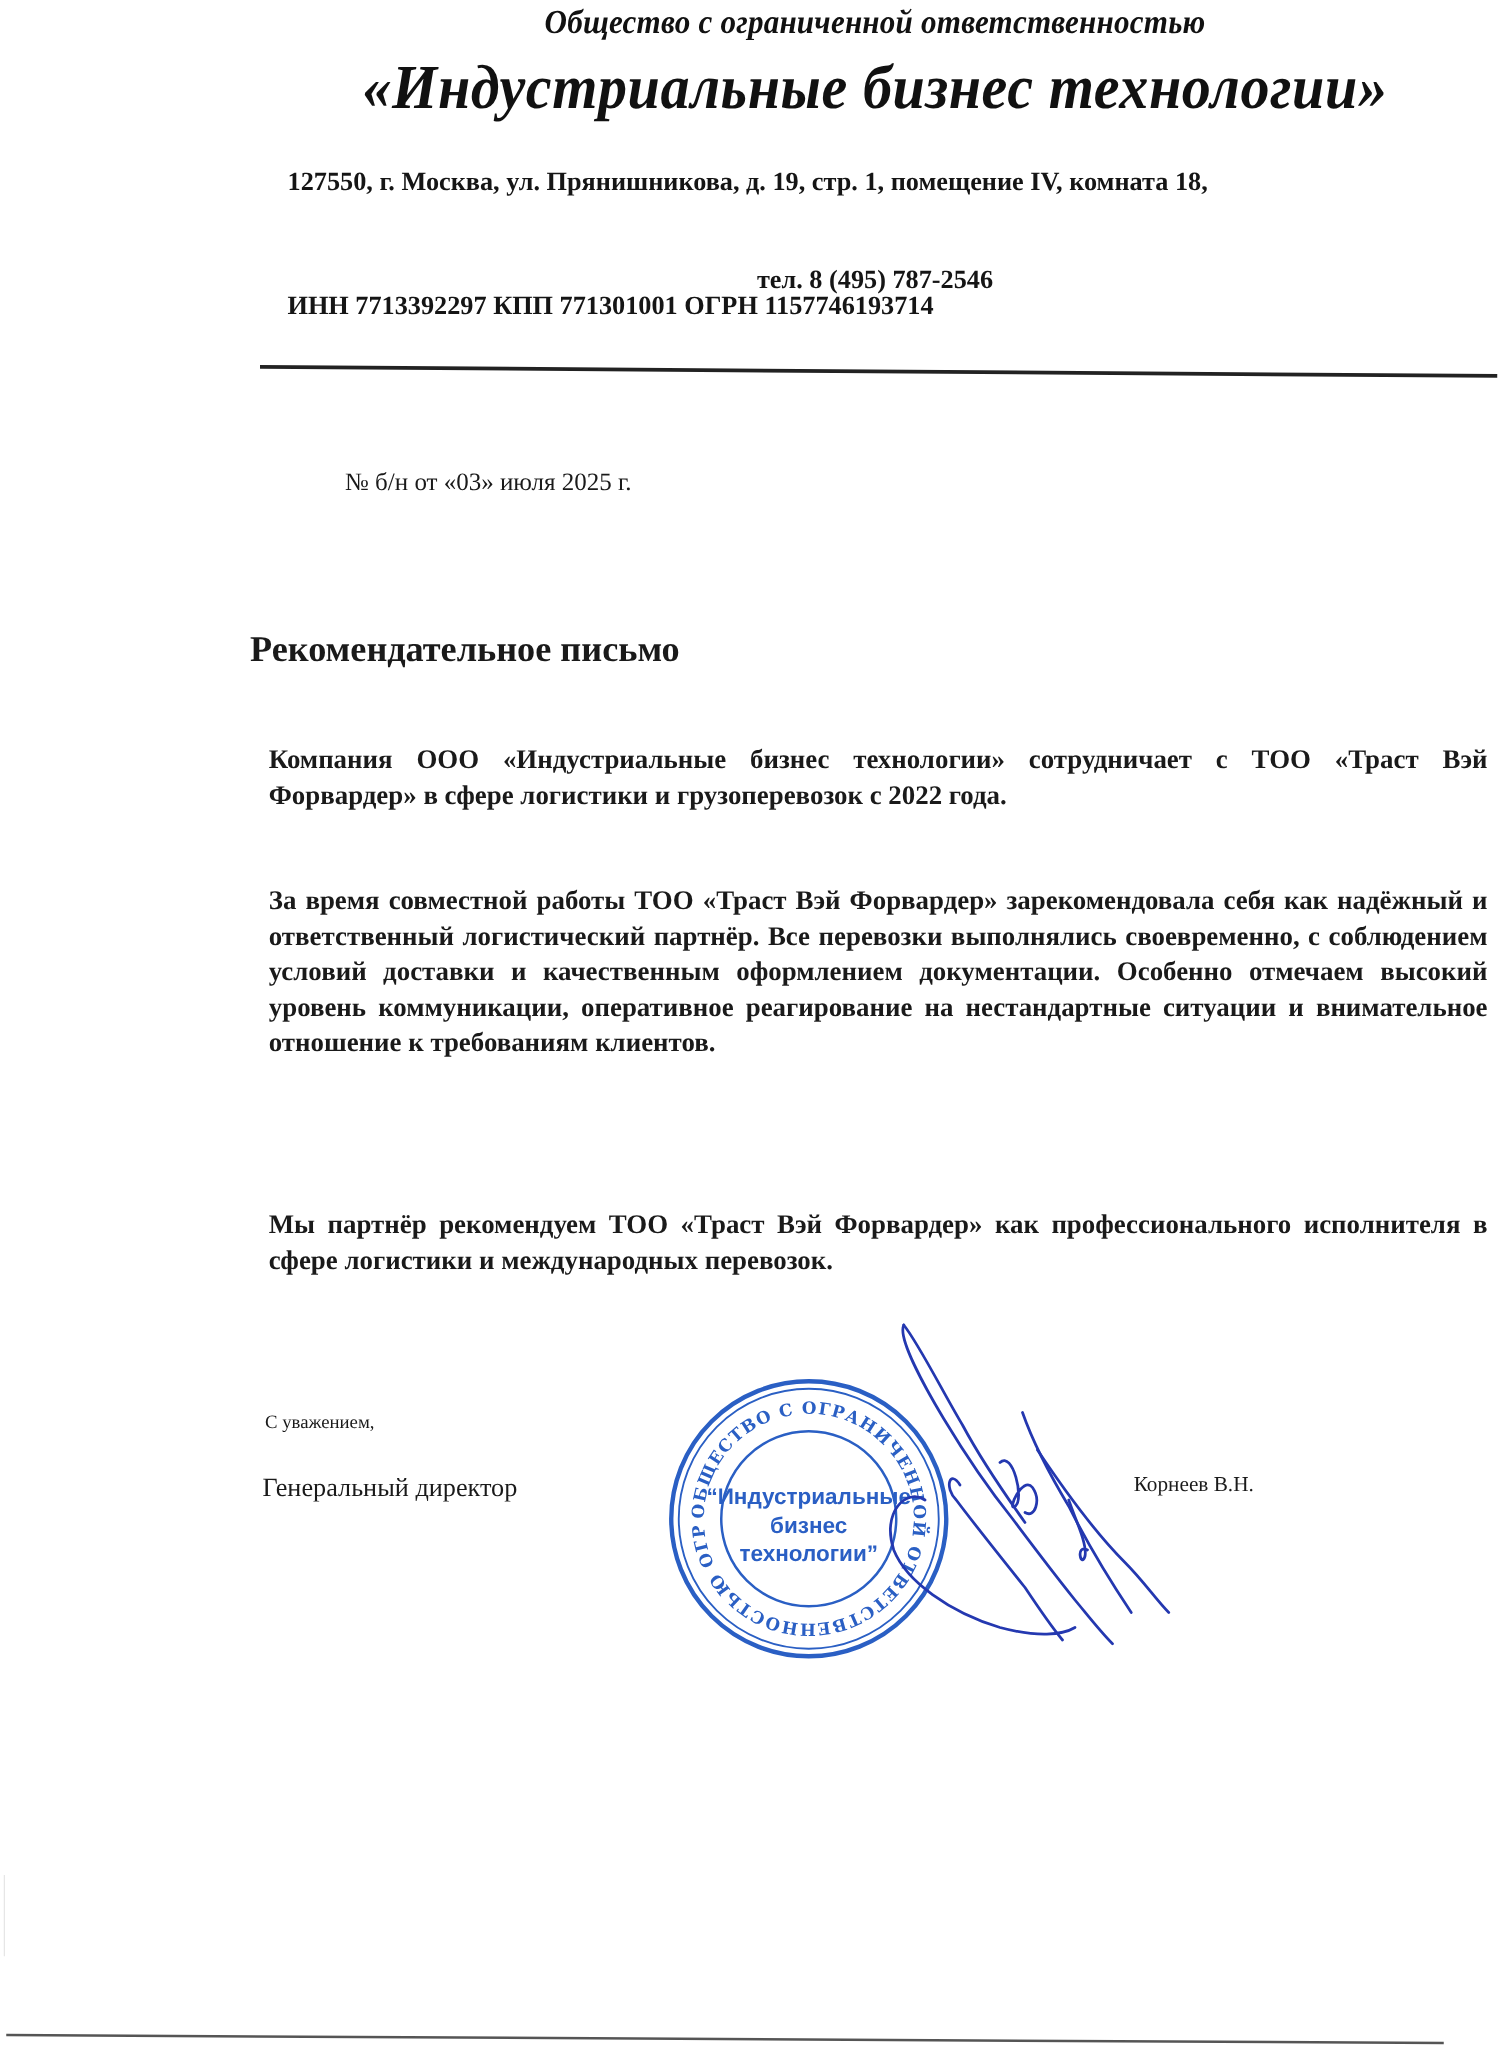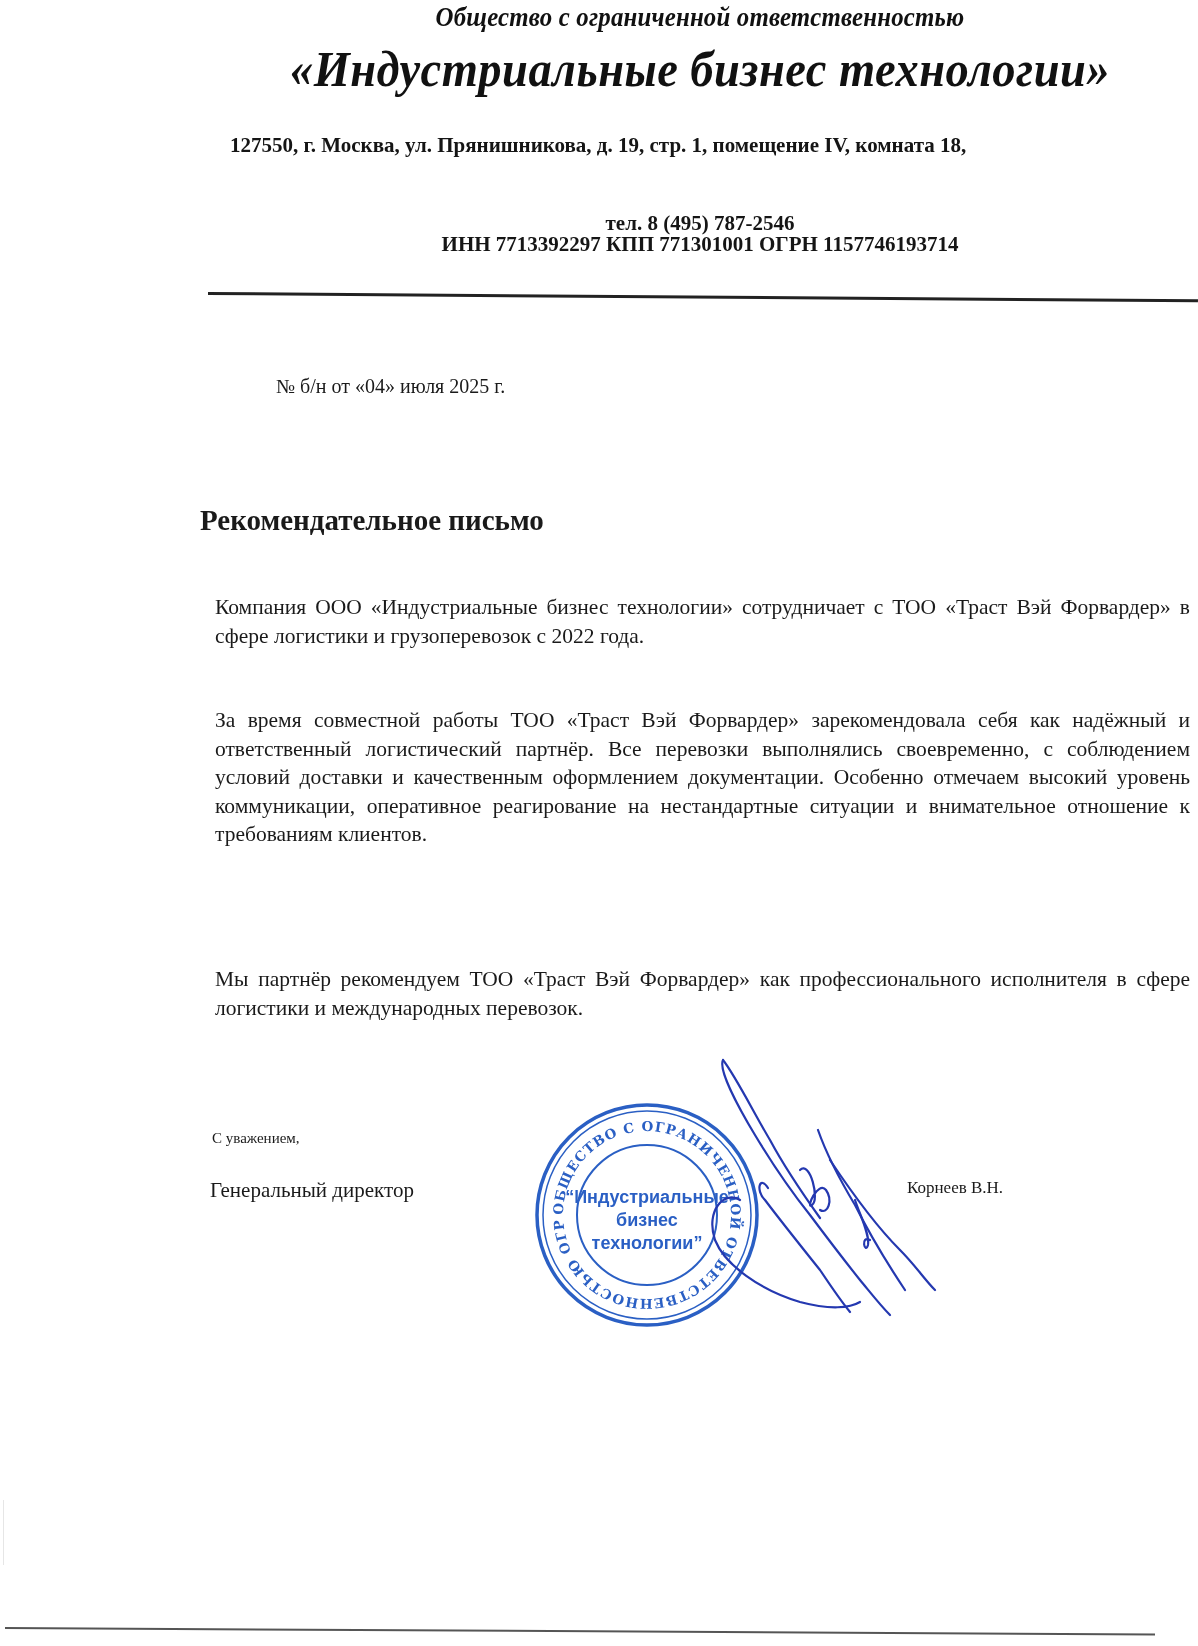--- a/index.html
+++ b/index.html
@@ -10,29 +10,29 @@
   .hdr-line1 { left: 250px; top: 2px; width: 900px; text-align: center;
                font-style: italic; font-weight: bold; font-size: 27px; letter-spacing: 0.2px;
                transform: scaleX(0.92); transform-origin: center; color: #111; }
   .hdr-line2 { left: 230px; top: 40px; width: 940px; text-align: center;
                font-style: italic; font-weight: bold; font-size: 50px; letter-spacing: 0.5px;
                transform: scaleX(0.93); transform-origin: center; color: #111; }
   .hdr-addr { left: 230px; top: 133px; width: 940px; text-align: left;
               font-weight: bold; font-size: 21px; color: #151515; }
   .hdr-tel  { left: 230px; top: 183px; width: 940px; text-align: center;
               font-weight: bold; font-size: 21px; color: #151515; margin-top: 28px; }
-  .hdr-ids  { left: 230px; top: 232px; width: 940px; text-align: center;
+  .hdr-ids  { left: 230px; top: 232px; width: 940px; 
               font-weight: bold; font-size: 21px; color: #151515; }
   .hdr-rule { left: 208px; top: 292px; width: 990px; height: 3px; background: #222;
               transform: rotate(0.42deg); transform-origin: left center; }
 
   .ref { left: 276px; top: 375px; font-size: 20px; }
   .title { left: 200px; top: 504px; width: 950px; text-align: left; font-weight: bold; font-size: 29px; }
 
-  .para { left: 215px; width: 975px; font-size: 21.5px; line-height: 28.5px; text-align: justify; }
+  .para { left: 215px; width: 975px; font-size: 21.5px; line-height: 28.5px; text-align: justify; font-weight: bold; }
   .p1 { top: 593px; }
   .p2 { top: 706px; }
   .p3 { top: 965px; }
 
   .closing { left: 212px; top: 1130px; font-size: 15px; }
   .position { left: 210px; top: 1178px; font-size: 21px; }
   .signer { left: 907px; top: 1178px; font-size: 17px; }
 
   .stamp { left: 532px; top: 1100px; width: 230px; height: 230px; }
   .signature { left: 700px; top: 1040px; width: 320px; height: 290px; }
@@ -44,21 +44,21 @@
 </head>
 <body>
 
 <div class="abs hdr-line1">Общество с ограниченной ответственностью</div>
 <div class="abs hdr-line2">«Индустриальные бизнес технологии»</div>
 <div class="abs hdr-addr">127550, г. Москва, ул. Прянишникова, д. 19, стр. 1, помещение IV, комната 18,</div>
 <div class="abs hdr-tel">тел. 8 (495) 787-2546</div>
 <div class="abs hdr-ids">ИНН 7713392297 КПП 771301001 ОГРН 1157746193714</div>
 <div class="abs hdr-rule"></div>
 
-<div class="abs ref">№ б/н от «04» июля 2025 г.</div>
+<div class="abs ref">№ б/н от «03» июля 2025 г.</div>
 <div class="abs title">Рекомендательное письмо</div>
 
 <div class="abs para p1">Компания ООО «Индустриальные бизнес технологии» сотрудничает с ТОО «Траст Вэй Форвардер» в сфере логистики и грузоперевозок с 2022 года.</div>
 <div class="abs para p2">За время совместной работы ТОО «Траст Вэй Форвардер» зарекомендовала себя как надёжный и ответственный логистический партнёр. Все перевозки выполнялись своевременно, с соблюдением условий доставки и качественным оформлением документации. Особенно отмечаем высокий уровень коммуникации, оперативное реагирование на нестандартные ситуации и внимательное отношение к требованиям клиентов.</div>
 <div class="abs para p3">Мы партнёр рекомендуем ТОО «Траст Вэй Форвардер» как профессионального исполнителя в сфере логистики и международных перевозок.</div>
 
 <div class="abs closing">С уважением,</div>
 <div class="abs position">Генеральный директор</div>
 <div class="abs signer">Корнеев В.Н.</div>
 

